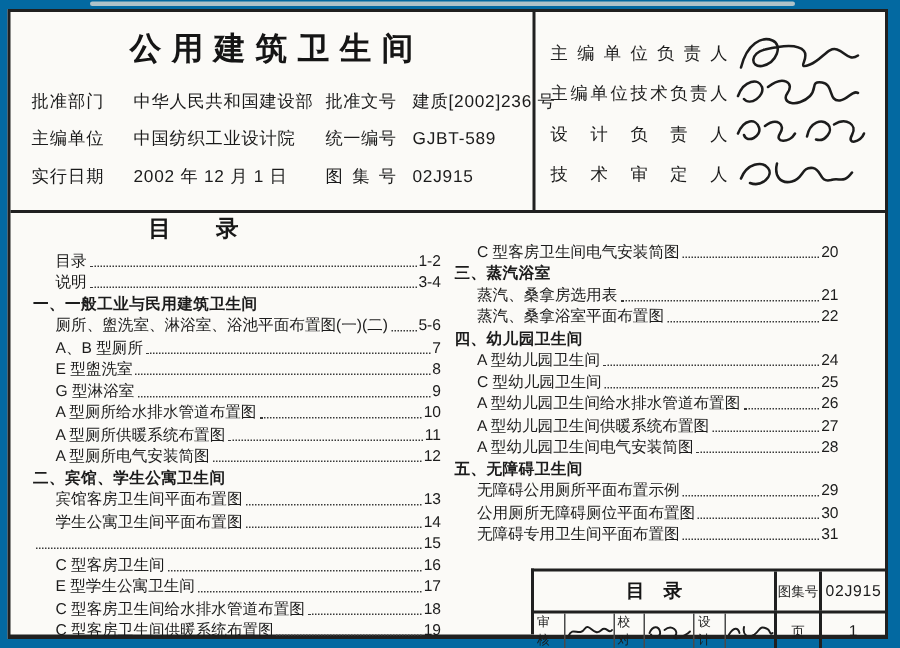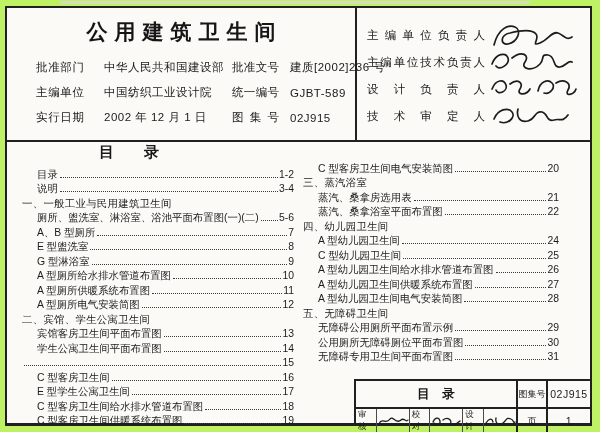--- a/index.html
+++ b/index.html
@@ -1,55 +1,55 @@
 <!DOCTYPE html>
 <html><head>
 <meta charset="utf-8">
 <style>
   * { margin:0; padding:0; box-sizing:border-box; }
   html,body { background:#e9e8e4; }
   .page {
     position:relative; width:600px; height:432px;
-    background:#bef264; color:#1b1b1b;
+    background:#0369a1; color:#1b1b1b;
     font-family:"Liberation Sans","DejaVu Sans",sans-serif;
     overflow:hidden;
   }
   .scan-smudge { position:absolute; top:1px; left:60px; width:470px; height:3px;
     background:#d9d8d3; border-radius:2px; opacity:.8; }
   .frame {
     position:absolute; left:5px; top:6px; right:8px; bottom:6px;
     border:2px solid #202020; border-bottom-width:3px; background:#fbfaf7;
   }
   
   .header { position:absolute; left:0; top:0; right:0; height:134px;
     border-bottom:2px solid #202020; display:flex; }
   .header-left { position:relative; width:378px; border-right:2px solid #202020; }
   .doc-title { position:absolute; left:0; right:0; top:10px; text-align:center;
     font-size:21px; font-weight:bold; letter-spacing:7px; text-indent:7px; color:#151515; }
-  .info-grid { position:absolute; left:29px; top:47px; right:4px;
+  .info-grid { position:absolute; left:14px; top:47px; right:4px;
     display:grid; grid-template-columns:68px 128px 58px 1fr; grid-auto-rows:25px;
     font-size:11.5px; align-items:center; white-space:nowrap; }
   .lab { display:inline-block; width:48px; text-align:justify; text-align-last:justify; }
   .lab2 { display:inline-block; width:47px; text-align:justify; text-align-last:justify; }
   .val { letter-spacing:.5px; }
   .header-right { position:relative; flex:1; padding:14px 12px 0 10px; }
   .sig-row { display:flex; align-items:center; height:27px; }
   .sig-row .slab { display:inline-block; width:118px; font-size:11.5px;
     text-align:justify; text-align-last:justify; flex:none; }
   .scrawl { flex:none; margin-left:3px; }
   .scrawl path { fill:none; stroke:#1c1c1c; stroke-width:1.7; stroke-linecap:round; }
   
   .toc-left  { position:absolute; left:15px;  top:135px; width:272px; }
   .toc-right { position:absolute; left:296px; top:152px; width:256px; }
   .toc-heading { width:214px; text-align:center; font-size:15px; font-weight:bold;
     color:#181818; margin-bottom:4px; }
   .toc-row { display:flex; align-items:flex-end; height:14.5px; font-size:10.4px;
     white-space:nowrap; color:#1c1c1c; }
   .toc-row.entry .t { padding-left:15px; }
-  .toc-row.section { font-weight:normal; letter-spacing:.3px; }
+  .toc-row.section { font-weight:bold; letter-spacing:.3px; }
   .toc-row .t { flex:none; line-height:13px; }
   .toc-row .dots { flex:1; min-width:4px; border-bottom:1.6px dotted #3a3a3a;
     margin:0 1px 3px 2px; }
   .toc-row .pg { flex:none; line-height:13px; }
   
   .titleblock { position:absolute; right:0; bottom:0; width:236px; height:44px;
     border-left:2px solid #202020; border-top:2px solid #202020; background:#fbfaf7;
     display:grid; grid-template-columns:160px 30px 1fr; grid-template-rows:26px 1fr;
     font-size:10px; }
   .tb-cell { display:flex; align-items:center; justify-content:center; }

